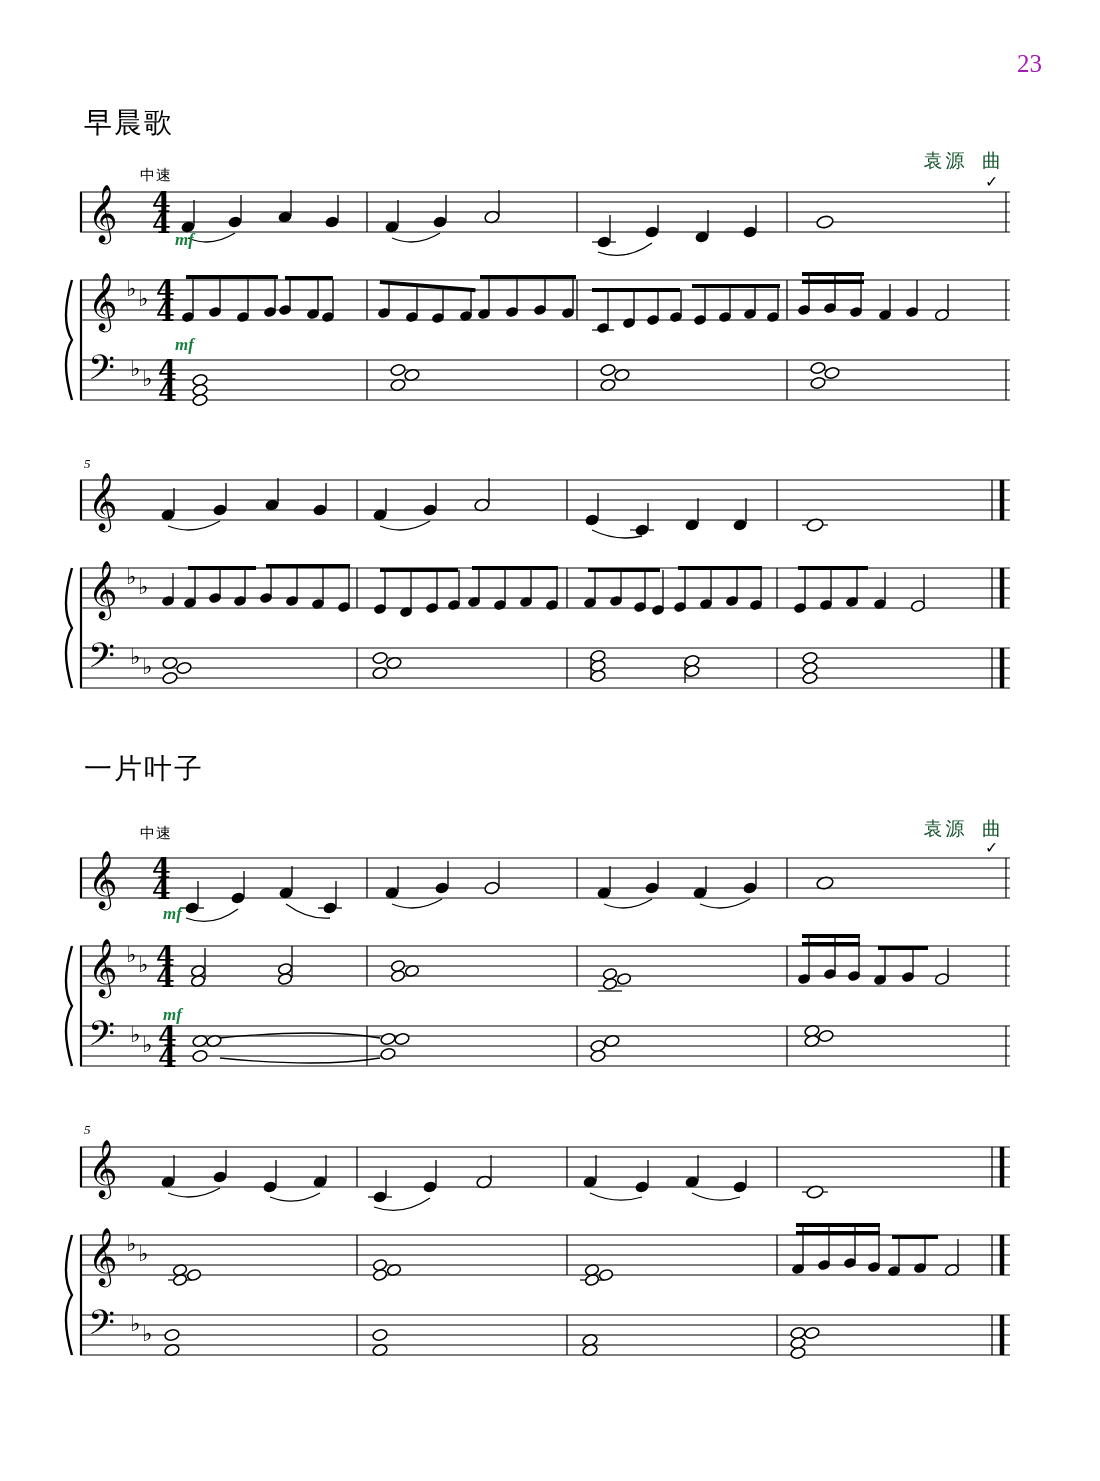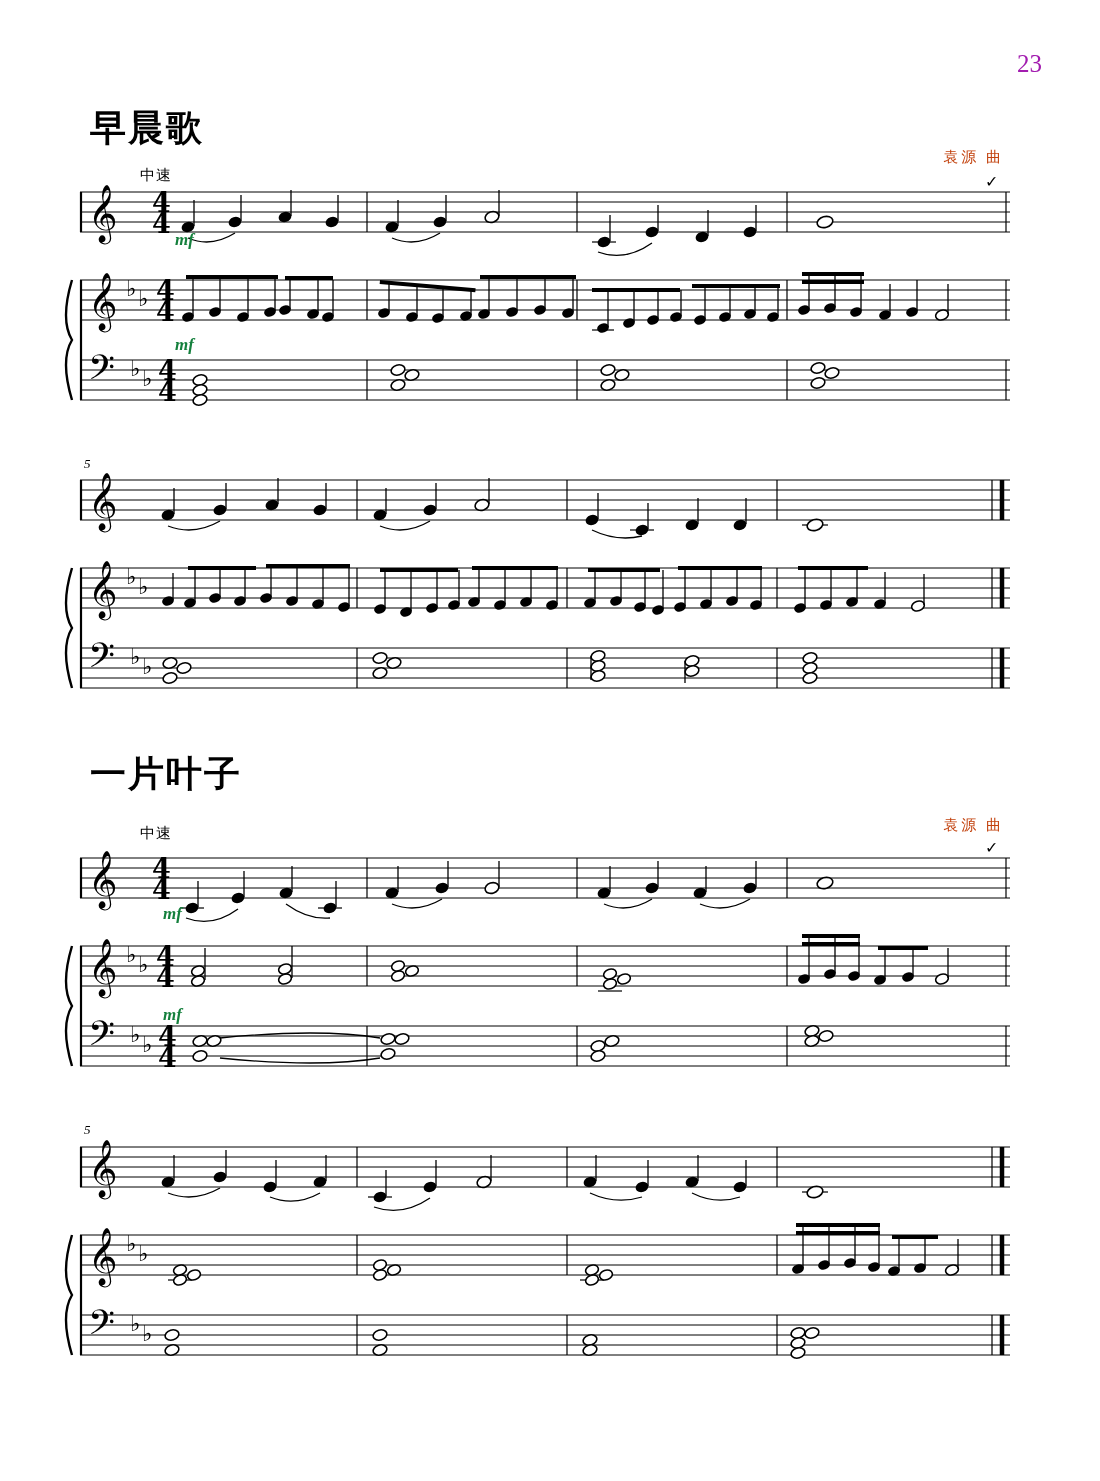--- a/index.html
+++ b/index.html
@@ -24,34 +24,34 @@
     position: absolute;
     right: 58px;
     top: 50px;
     font-size: 25px;
     font-family: "Liberation Serif", serif;
     color: #a21caf;
   }
   
   .song-title {
     position: absolute;
-    left: 90px;
-    font-size: 36px;
-    font-weight: bold;
+    left: 84px;
+    font-size: 28px;
+    font-weight: normal;
     font-family: "DejaVu Sans", sans-serif;
     letter-spacing: 2px;
     color: #000;
   }
   .composer {
     position: absolute;
     right: 96px;
-    font-size: 15px;
-    font-family: Liberation Serif, serif;
+    font-size: 19px;
+    font-family: Liberation Mono, monospace;
     letter-spacing: 3px;
-    color: #c2410c;
+    color: #14532d;
   }
   .tempo {
     position: absolute;
     font-size: 15px;
     font-family: "DejaVu Sans", sans-serif;
     letter-spacing: 1px;
     color: #000;
   }
   .breath {
     position: absolute;

